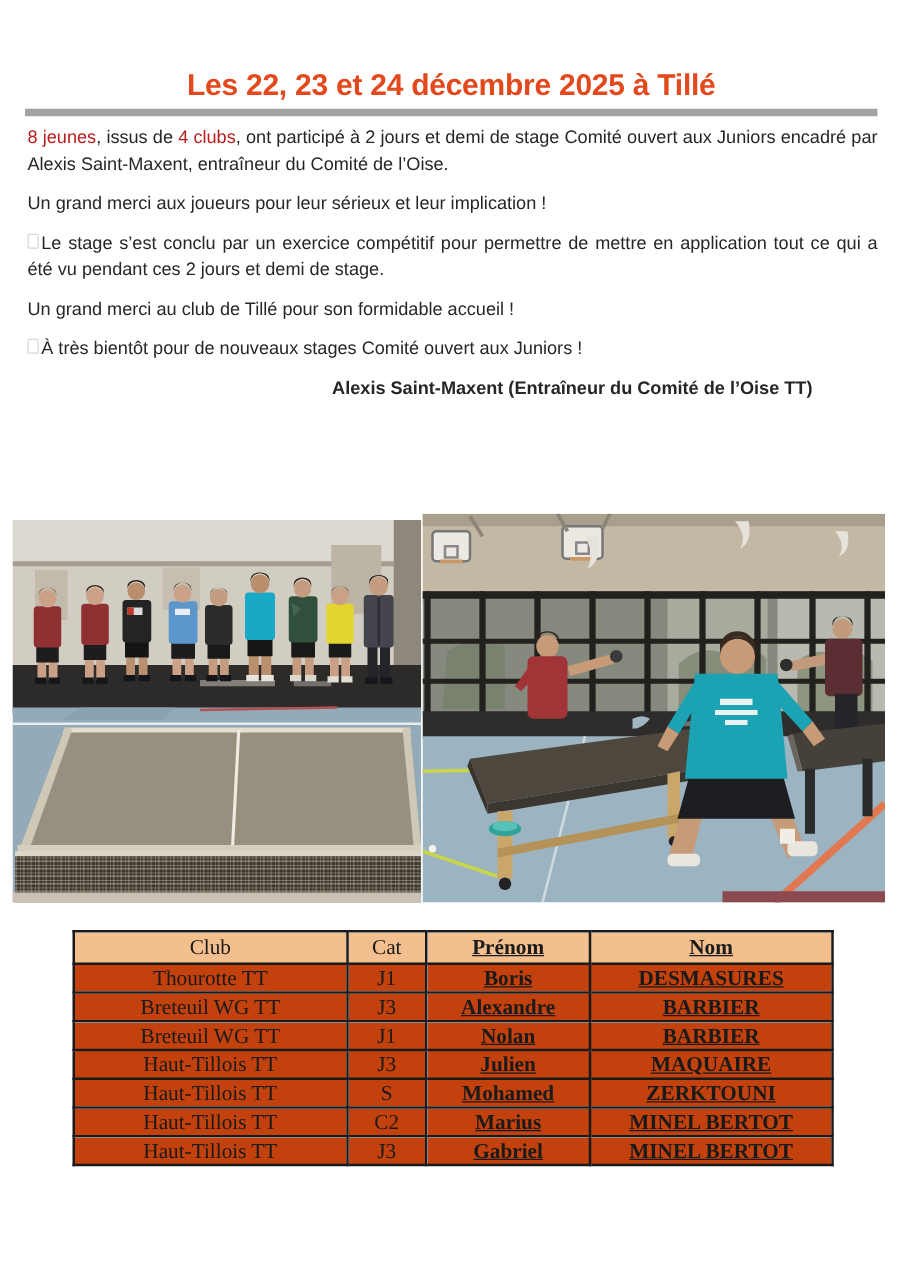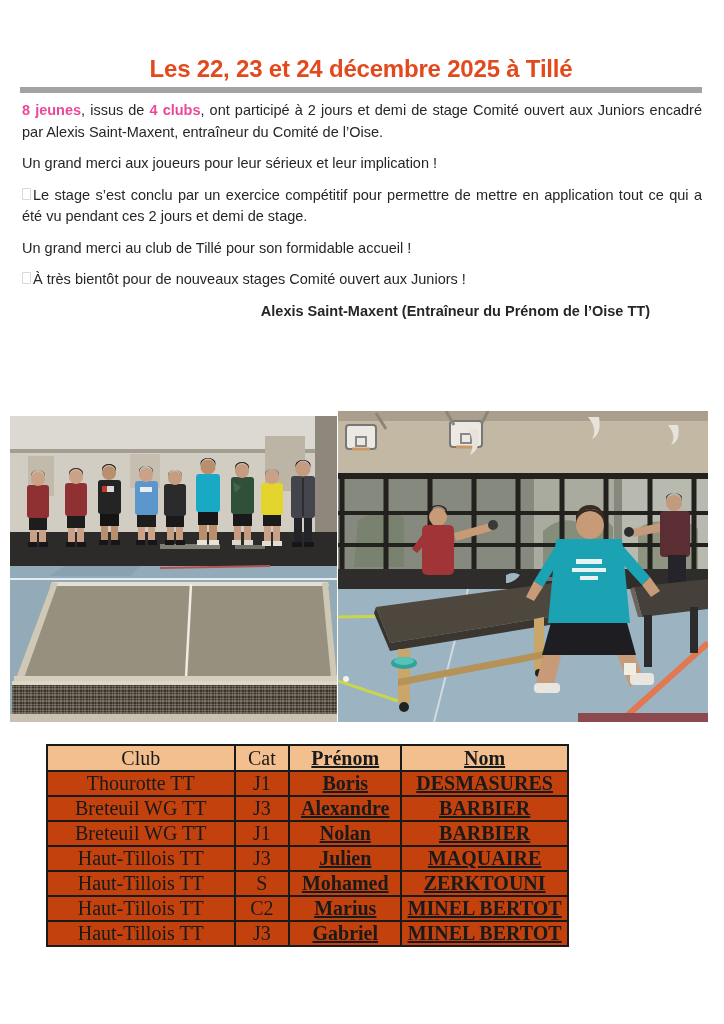--- a/index.html
+++ b/index.html
@@ -26,43 +26,43 @@
     color:#e2491d;
     letter-spacing:-0.2px;
   }
   
   .body-text{
     position:absolute;top:100px;left:22px;right:22px;
     font-size:14.5px;line-height:21.5px;
     text-align:justify;
   }
   .body-text p{margin:0 0 10px 0;}
-  .red-bold{color:#ec4899;font-weight:bold;}
+  .red-bold{color:#b91c1c;font-weight:normal;}
   .glyph-box{
     display:inline-block;width:7px;height:10px;
     border:1px solid #d8d8d8;border-radius:1px;
     margin-right:2px;vertical-align:baseline;
   }
   .signature{
     margin-top:8px;
     font-weight:bold;
     text-align:right;
     padding-right:52px;
   }
   
   .photo{position:absolute;display:block;}
   .photo-left{left:10px;top:416px;width:327px;height:306px;}
   .photo-right{left:338px;top:411px;width:370px;height:311px;}
   .photo svg{display:block;width:100%;height:100%;}
   
   .roster{
-    position:absolute;left:46px;top:744px;width:523px;
+    position:absolute;left:58px;top:744px;width:609px;
     border-collapse:collapse;
     font-family:"Liberation Serif", serif;
-    font-size:20px;
+    font-size:17px;
     color:#1a1a1a;
     table-layout:fixed;
   }
   .roster th,.roster td{
     border:2px solid #1a1a1a;
     text-align:center;
     padding:0;
     height:21px;
     overflow:hidden;white-space:nowrap;
   }
@@ -86,21 +86,21 @@
   <div class="title-block">
     <h1>Les 22, 23 et 24 décembre 2025 à Tillé</h1>
   </div>
 
   <div class="body-text">
     <p><span class="red-bold">8 jeunes</span><span>, issus de </span><span class="red-bold">4 clubs</span><span>, ont participé à 2 jours et demi de stage Comité ouvert aux Juniors encadré par Alexis Saint-Maxent, entraîneur du Comité de l’Oise.</span></p>
     <p>Un grand merci aux joueurs pour leur sérieux et leur implication !</p>
     <p><span class="glyph-box"></span><span>Le stage s’est conclu par un exercice compétitif pour permettre de mettre en application tout ce qui a été vu pendant ces 2 jours et demi de stage.</span></p>
     <p>Un grand merci au club de Tillé pour son formidable accueil !</p>
     <p><span class="glyph-box"></span><span>À très bientôt pour de nouveaux stages Comité ouvert aux Juniors !</span></p>
-    <div class="signature">Alexis Saint-Maxent (Entraîneur du Prénom de l’Oise TT)</div>
+    <div class="signature">Alexis Saint-Maxent (Entraîneur du Comité de l’Oise TT)</div>
   </div>
 
   <div class="photo photo-left">
     <svg viewBox="0 0 327 306" preserveAspectRatio="none">
       <defs>
         <pattern id="net" width="6" height="6" patternUnits="userSpaceOnUse">
           <rect width="6" height="6" fill="#38322a"></rect>
           <path d="M0 0H6 M0 3H6" stroke="#cfc6b2" stroke-width="1" opacity="0.55"></path>
           <path d="M0 0V6 M3 0V6" stroke="#cfc6b2" stroke-width="1" opacity="0.45"></path>
         </pattern>

